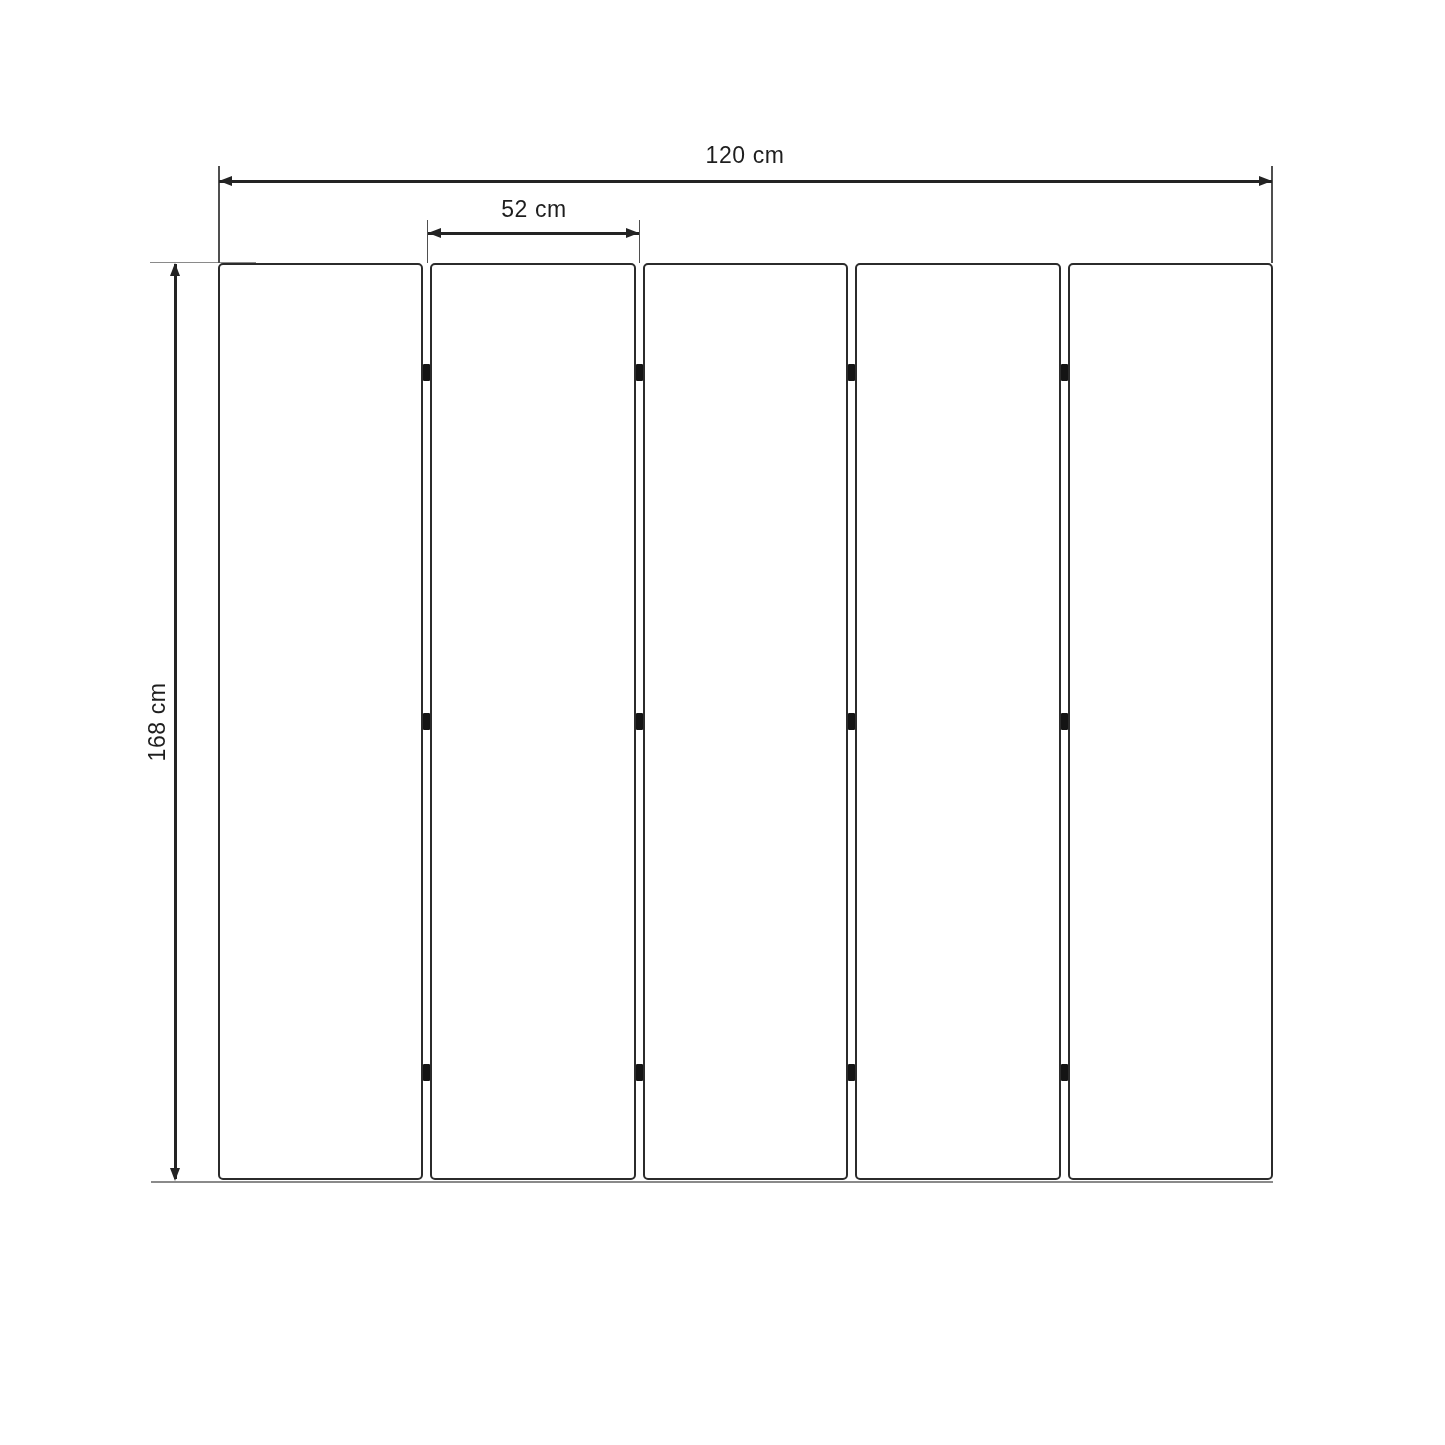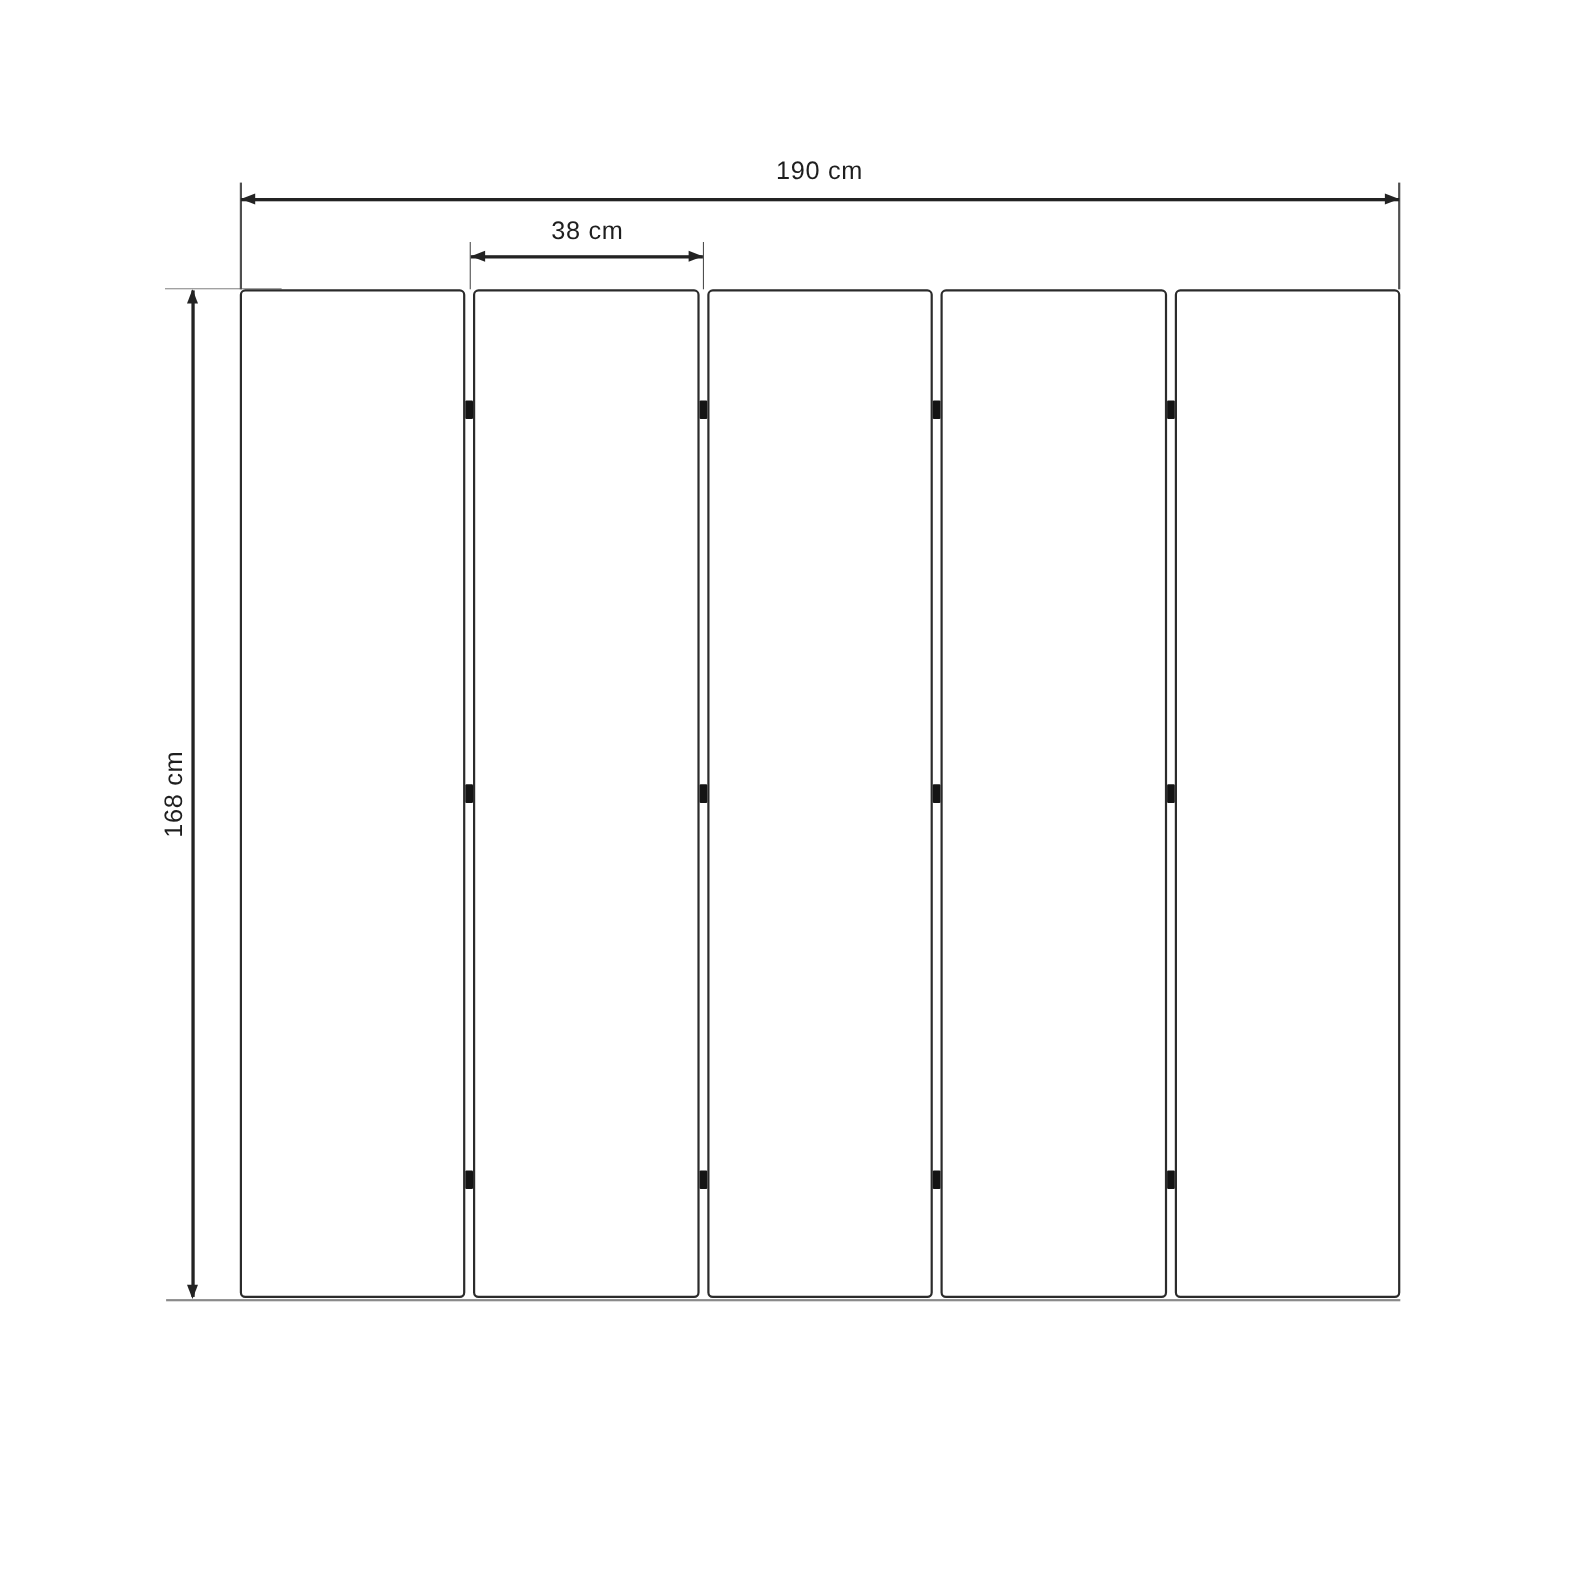--- a/index.html
+++ b/index.html
@@ -72,28 +72,28 @@
 <div class="canvas">
 
   <div class="ext-gray" id="ext168-top"></div>
   <div class="ext-gray" id="ext168-bottom"></div>
 
   <div class="ext-dark" id="ext190-l"></div>
   <div class="ext-dark" id="ext190-r"></div>
   <div class="dim-line" id="dim190-line"></div>
   <div class="arr" id="a190-l"></div>
   <div class="arr" id="a190-r"></div>
-  <div class="dim-label" id="label-total">190 cm</div>
+  <div class="dim-label" id="label-total">120 cm</div>
 
   <div class="ext-dark" id="ext38-l"></div>
   <div class="ext-dark" id="ext38-r"></div>
   <div class="dim-line" id="dim38-line"></div>
   <div class="arr" id="a38-l"></div>
   <div class="arr" id="a38-r"></div>
-  <div class="dim-label" id="label-panel">38 cm</div>
+  <div class="dim-label" id="label-panel">52 cm</div>
 
   <div class="dim-line" id="dim168-line"></div>
   <div class="arr" id="a168-u"></div>
   <div class="arr" id="a168-d"></div>
   <div class="dim-label" id="label-height">168 cm</div>
 
   <div id="panels">
       <div class="panel"></div>
       <div class="panel"></div>
       <div class="panel"></div>

